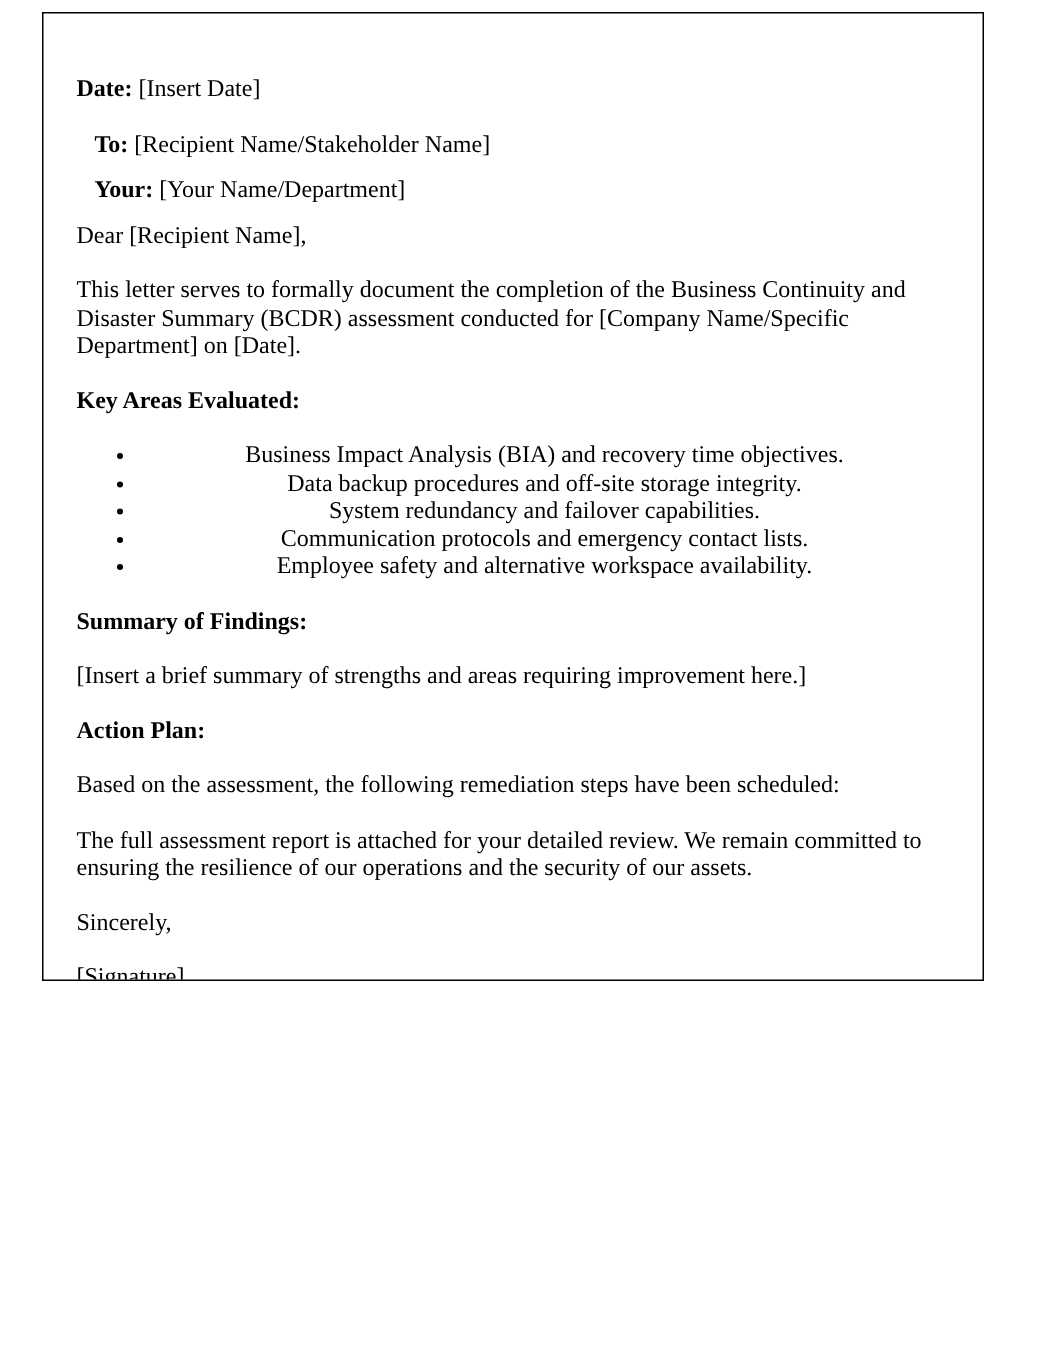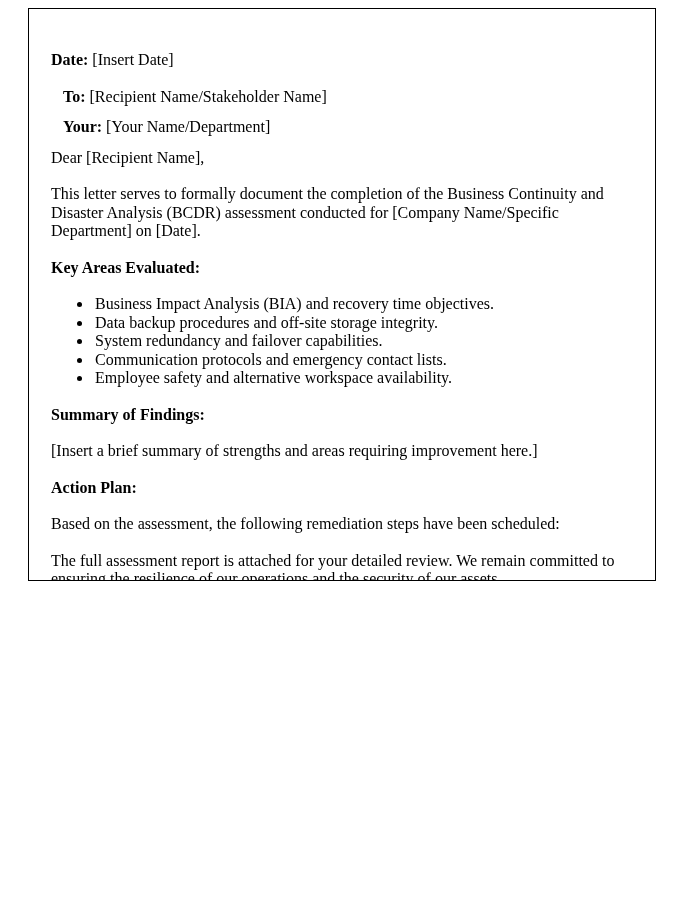--- a/index.html
+++ b/index.html
@@ -10,21 +10,21 @@
     width: 700px;
     height: 900px;
     font-family: "Liberation Serif", "DejaVu Serif", serif;
     color: #000000;
   }
   .letter-container {
     position: absolute;
     left: 28px;
     top: 8px;
     width: 628px;
-    height: 573px;
+    height: 646px;
     border: 1px solid #000000;
     background: #ffffff;
     padding: 42px 24px 10px 22px;
     font-size: 16px;
     line-height: 18.5px;
     overflow: hidden;
   }
   p {
     margin: 0 0 18px 0;
   }
@@ -38,20 +38,21 @@
     font-weight: bold;
   }
   .section-heading {
     font-weight: bold;
     margin: 0 0 18px 0;
   }
   ul.bullet-list {
     margin: 0 0 18px 0;
     padding-left: 42px;
     list-style-type: disc;
+    text-align: center;
   }
   ol.numbered-list {
     margin: 0 0 18px 0;
     padding-left: 42px;
   }
   li {
     margin: 0;
     padding-left: 2px;
   }
   .sig-line {
@@ -72,21 +73,21 @@
     <span class="bold">To:</span>
     <span>[Recipient Name/Stakeholder Name]</span>
   </p>
   <p class="hdr-line">
     <span class="bold">Your:</span>
     <span>[Your Name/Department]</span>
   </p>
 
   <p>Dear [Recipient Name],</p>
 
-  <p>This letter serves to formally document the completion of the Business Continuity and Disaster Analysis (BCDR) assessment conducted for [Company Name/Specific Department] on [Date].</p>
+  <p>This letter serves to formally document the completion of the Business Continuity and Disaster Summary (BCDR) assessment conducted for [Company Name/Specific Department] on [Date].</p>
 
 
   <p class="section-heading">Key Areas Evaluated:</p>
 
   <ul class="bullet-list">
     <li>Business Impact Analysis (BIA) and recovery time objectives.</li>
     <li>Data backup procedures and off-site storage integrity.</li>
     <li>System redundancy and failover capabilities.</li>
     <li>Communication protocols and emergency contact lists.</li>
     <li>Employee safety and alternative workspace availability.</li>

